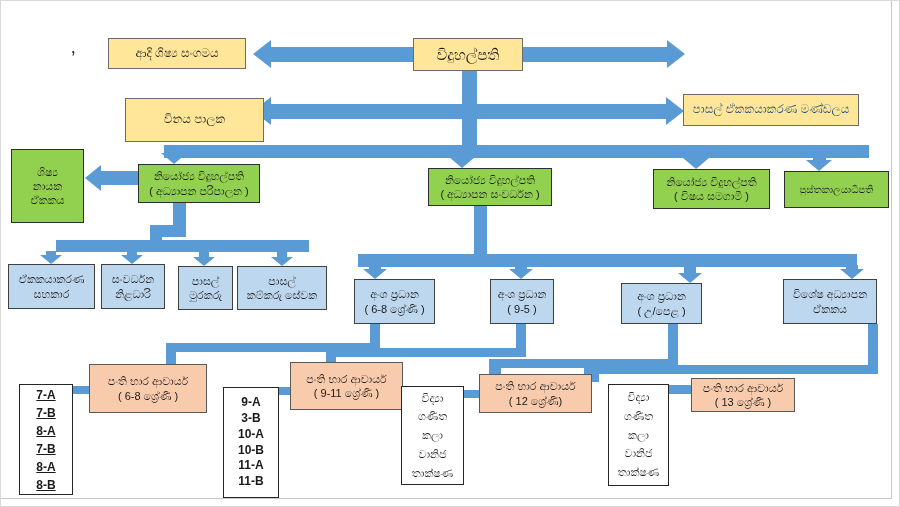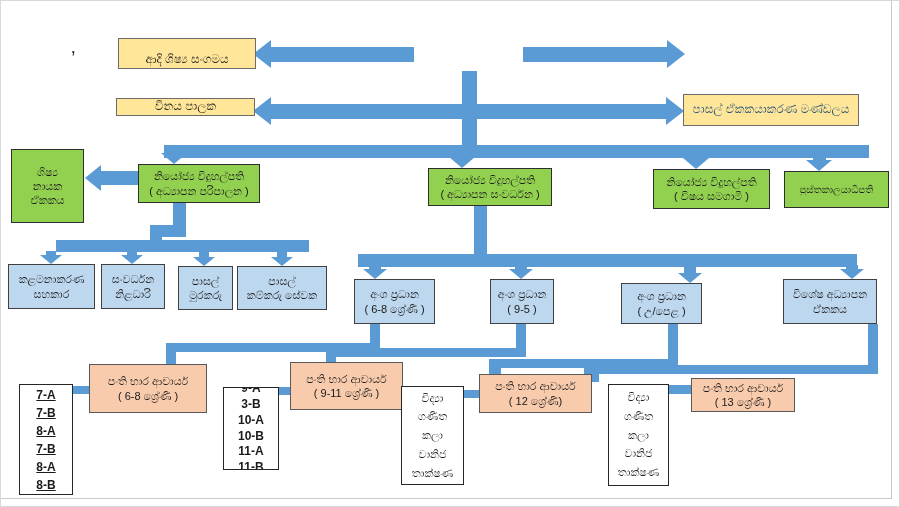--- a/index.html
+++ b/index.html
@@ -103,25 +103,28 @@
 
   <div class="conn" style="left:867px;top:323px;width:10px;height:48px;"></div>
   <div class="conn" style="left:586px;top:364px;width:291px;height:9px;"></div>
   <div class="conn" style="left:583px;top:364px;width:15px;height:17px;"></div>
 
   <div class="conn" style="left:60px;top:385px;width:28px;height:8px;"></div>
   <div class="conn" style="left:270px;top:386px;width:20px;height:8px;"></div>
   <div class="conn" style="left:458px;top:389px;width:20px;height:8px;"></div>
   <div class="conn" style="left:668px;top:384px;width:22px;height:9px;"></div>
 
-
-  <div class="box yellow" style="left:117px;top:37px;width:138px;height:31px;justify-content:flex-end;">
+  <div class="box yellow" style="left:412px;top:37px;width:110px;height:33px;font-size:15px;border-width:1.5px;">
+    <div>විදුහල්පති</div>
+  </div>
+
+  <div class="box yellow" style="left:107px;top:37px;width:138px;height:31px;">
     <div>ආදි ශිෂ්‍ය සංගමය</div>
   </div>
-  <div class="box yellow" style="left:115px;top:97px;width:139px;height:18px;">
+  <div class="box yellow" style="left:124px;top:97px;width:139px;height:44px;">
     <div>විනය පාලක</div>
   </div>
   <div class="box yellow navy" style="left:682px;top:93px;width:176px;height:32px;">
     <div>පාසල් ඒකකයාකරණ මණ්ඩලය</div>
   </div>
 
   <div class="box green" style="left:10px;top:148px;width:73px;height:74px;">
     <div>ශිෂ්‍ය</div>
     <div>නායක</div>
     <div>ඒකකය</div>
@@ -136,21 +139,21 @@
   </div>
   <div class="box green" style="left:652px;top:168px;width:117px;height:40px;">
     <div>නියෝජ්‍ය විදුහල්පති</div>
     <div>( විෂය සමගාමී )</div>
   </div>
   <div class="box green" style="left:783px;top:170px;width:105px;height:37px;font-size:10px;">
     <div>පුස්තකාලයාධිපති</div>
   </div>
 
   <div class="box bluebox" style="left:7px;top:263px;width:87px;height:45px;">
-    <div>කළමනාකරණ</div>
+    <div>ඒකකයාකරණ</div>
     <div>සහකාර</div>
   </div>
   <div class="box bluebox" style="left:100px;top:263px;width:64px;height:45px;">
     <div>සංවර්ධන</div>
     <div>නිළධාරි</div>
   </div>
   <div class="box bluebox" style="left:177px;top:265px;width:55px;height:44px;">
     <div>පාසල්</div>
     <div>මුරකරු</div>
   </div>
@@ -194,21 +197,21 @@
   </div>
 
   <div class="box whitebox bold" style="left:18px;top:383px;width:54px;height:111px;line-height:1.5;text-decoration:underline;">
     <div>7-A</div>
     <div>7-B</div>
     <div>8-A</div>
     <div>7-B</div>
     <div>8-A</div>
     <div>8-B</div>
   </div>
-  <div class="box whitebox bold" style="left:222px;top:386px;width:56px;height:83px;line-height:1.32;">
+  <div class="box whitebox bold" style="left:222px;top:386px;width:56px;height:111px;line-height:1.32;">
     <div>9-A</div>
     <div>3-B</div>
     <div>10-A</div>
     <div>10-B</div>
     <div>11-A</div>
     <div>11-B</div>
   </div>
   <div class="box whitebox" style="left:400px;top:385px;width:63px;height:99px;line-height:1.7;">
     <div>විද්‍යා</div>
     <div>ගණිත</div>

